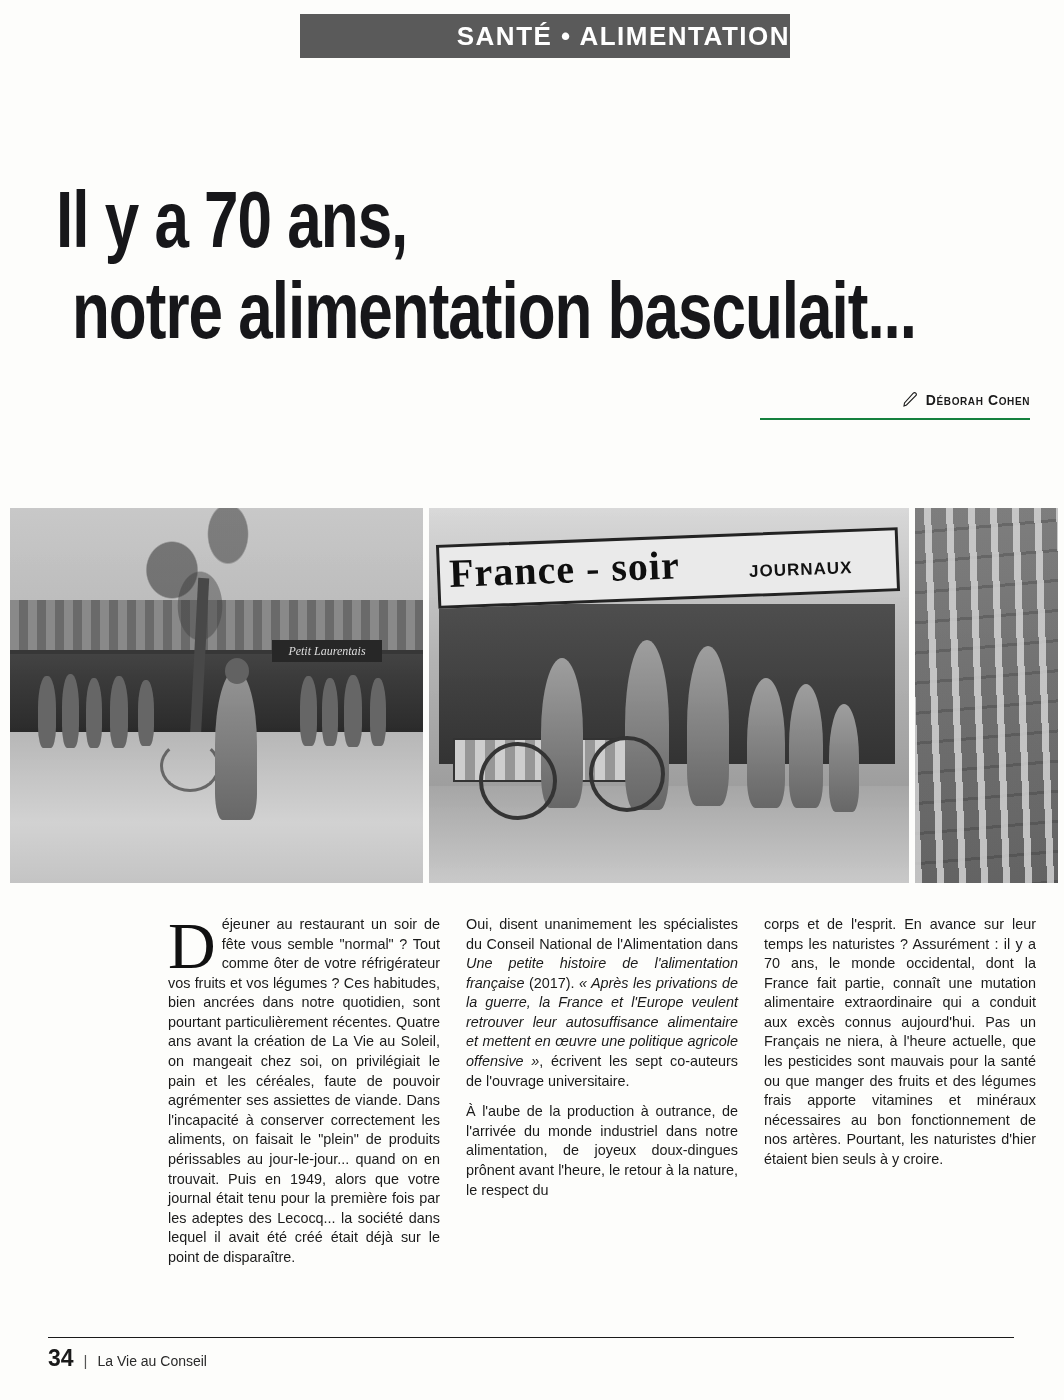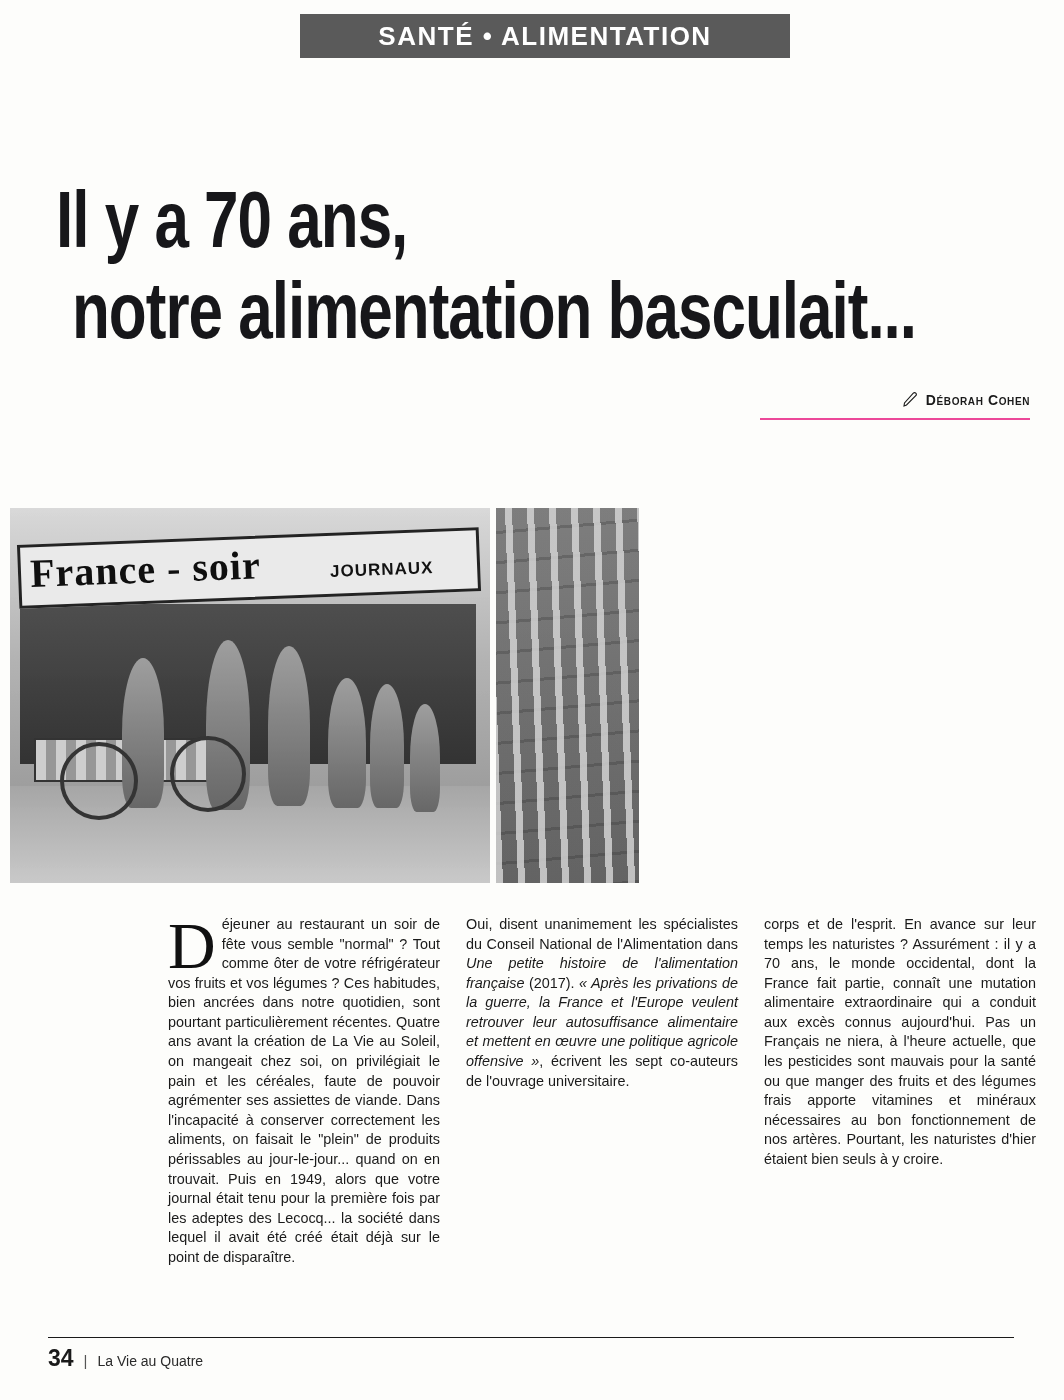--- a/index.html
+++ b/index.html
@@ -17,21 +17,21 @@
   
   .rubric-wrap {
     position: absolute;
     left: 300px;
     top: 14px;
     width: 490px;
     height: 44px;
     background: #5a5a5a;
     display: flex;
     align-items: center;
-    justify-content: center;
+    justify-content: flex-end;
   }
   .rubric-text {
     color: #ffffff;
     font-weight: bold;
     font-size: 26px;
     letter-spacing: 1.5px;
   }
 
   
   .title-block {
@@ -55,21 +55,21 @@
   .title-line.l2 { margin-left: 16px; }
 
   
   .byline {
     position: absolute;
     right: 34px;
     top: 392px;
     width: 270px;
     text-align: right;
     padding-bottom: 6px;
-    border-bottom: 2px solid #ec4899;
+    border-bottom: 2px solid #15803d;
   }
   .byline-inner { display: inline-flex; align-items: center; gap: 7px; }
   .pen-icon { width: 16px; height: 16px; display: inline-block; }
   .byline-name {
     font-size: 14px;
     font-weight: bold;
     letter-spacing: 0.6px;
     font-variant: small-caps;
     text-transform: none;
   }
@@ -273,20 +273,41 @@
       <svg width="16" height="16" viewBox="0 0 16 16">
         <path d="M1 14 L3.5 13 L13 3.5 A1.8 1.8 0 0 0 10.5 1 L1.5 11 Z" fill="none" stroke="#1a1a1a" stroke-width="1.1"></path>
       </svg>
     </span>
     <span class="byline-name">Déborah Cohen</span>
   </span>
 </div>
 
 <div class="photos">
 
+  <div class="photo p1">
+    <div class="sky"></div>
+    <div class="awning"></div>
+    <div class="shopfront"></div>
+    <div class="sign">Petit Laurentais</div>
+    <div class="tree"></div>
+    <div class="trunk"></div>
+    <div class="ground"></div>
+    <div class="figure" style="left:28px;top:168px;width:18px;height:72px;"></div>
+    <div class="figure" style="left:52px;top:166px;width:17px;height:74px;"></div>
+    <div class="figure" style="left:76px;top:170px;width:16px;height:70px;"></div>
+    <div class="figure" style="left:100px;top:168px;width:18px;height:72px;"></div>
+    <div class="figure" style="left:128px;top:172px;width:16px;height:66px;"></div>
+    <div class="figure" style="left:290px;top:168px;width:17px;height:70px;"></div>
+    <div class="figure" style="left:312px;top:170px;width:16px;height:68px;"></div>
+    <div class="figure" style="left:334px;top:167px;width:18px;height:72px;"></div>
+    <div class="figure" style="left:360px;top:170px;width:16px;height:68px;"></div>
+    <div class="bike"></div>
+    <div class="main-fig"></div>
+    <div class="main-head"></div>
+  </div>
 
   <div class="photo p2">
     <div class="bg"></div>
     <div class="stall"></div>
     <div class="kiosk-roof"></div>
     <div class="kiosk-title">France - soir</div>
     <div class="kiosk-sub">JOURNAUX</div>
     <div class="papers"></div>
     <div class="ground"></div>
     <div class="fg" style="left:112px;top:150px;width:42px;height:150px;"></div>
@@ -306,24 +327,25 @@
 </div>
 
 <div class="columns">
 
   <div class="col">
     <p class="dropcap-p"><span class="dropcap">D</span><span>éjeuner au restaurant un soir de fête vous semble "normal" ? Tout comme ôter de votre réfrigérateur vos fruits et vos légumes ? Ces habitudes, bien ancrées dans notre quotidien, sont pourtant particulièrement récentes. Quatre ans avant la création de La Vie au Soleil, on mangeait chez soi, on privilégiait le pain et les céréales, faute de pouvoir agrémenter ses assiettes de viande. Dans l'incapacité à conserver correctement les aliments, on faisait le "plein" de produits périssables au jour-le-jour... quand on en trouvait. Puis en 1949, alors que votre journal était tenu pour la première fois par les adeptes des Lecocq... la société dans lequel il avait été créé était déjà sur le point de disparaître.</span></p>
   </div>
 
   <div class="col">
     <p><span>Oui, disent unanimement les spécialistes du Conseil National de l'Alimentation dans </span><span class="ital">Une petite histoire de l'alimentation française</span><span> (2017). </span><span class="quote-ital">« Après les privations de la guerre, la France et l'Europe veulent retrouver leur autosuffisance alimentaire et mettent en œuvre une politique agricole offensive »</span><span>, écrivent les sept co-auteurs de l'ouvrage universitaire.</span></p>
+    <p>À l'aube de la production à outrance, de l'arrivée du monde industriel dans notre alimentation, de joyeux doux-dingues prônent avant l'heure, le retour à la nature, le respect du</p>
   </div>
 
   <div class="col">
     <p>corps et de l'esprit. En avance sur leur temps les naturistes ? Assurément : il y a 70 ans, le monde occidental, dont la France fait partie, connaît une mutation alimentaire extraordinaire qui a conduit aux excès connus aujourd'hui. Pas un Français ne niera, à l'heure actuelle, que les pesticides sont mauvais pour la santé ou que manger des fruits et des légumes frais apporte vitamines et minéraux nécessaires au bon fonctionnement de nos artères. Pourtant, les naturistes d'hier étaient bien seuls à y croire.</p>
   </div>
 </div>
 
 <div class="footer">
   <span class="page-num">34</span>
   <span class="footer-sep">|</span>
-  <span class="footer-title">La Vie au Quatre</span>
+  <span class="footer-title">La Vie au Conseil</span>
 </div>
 
 </body></html>

